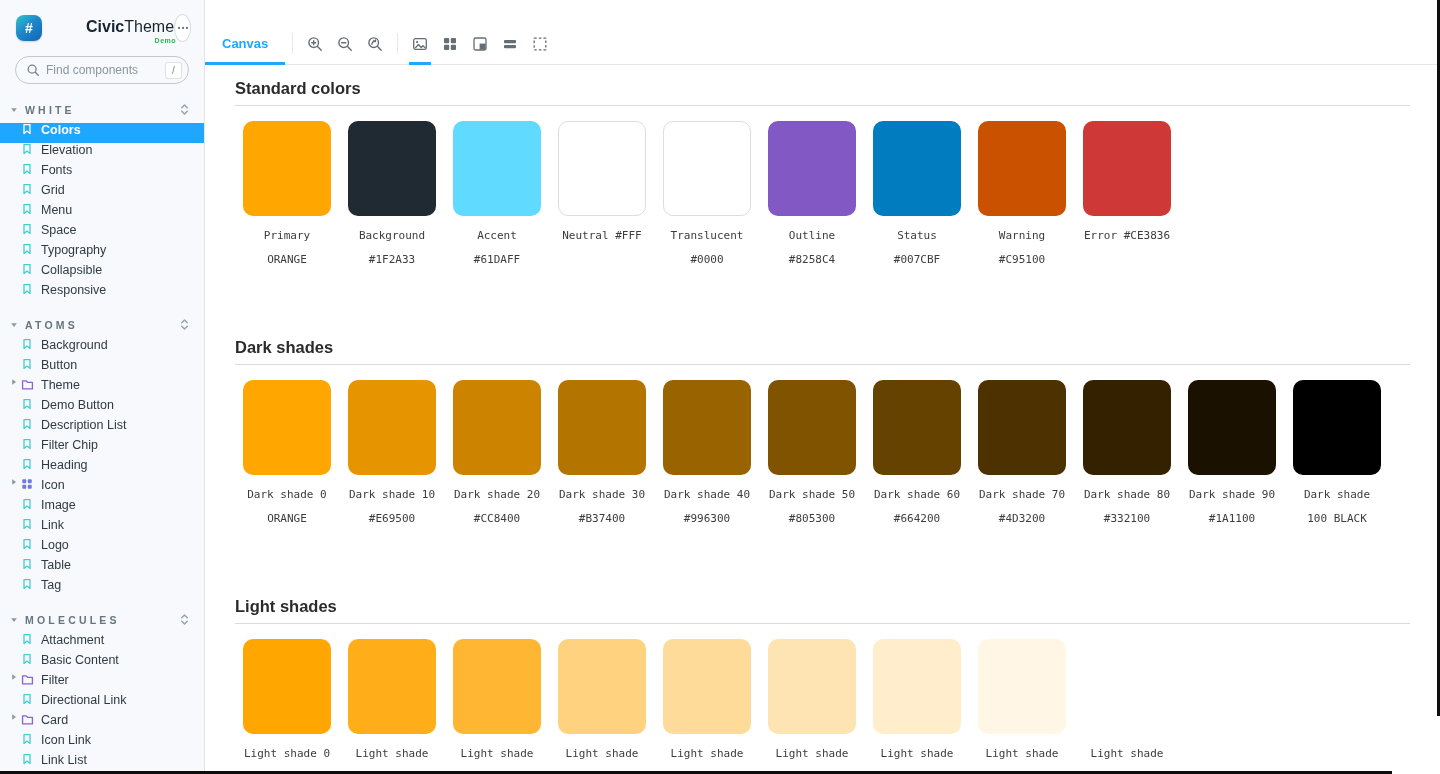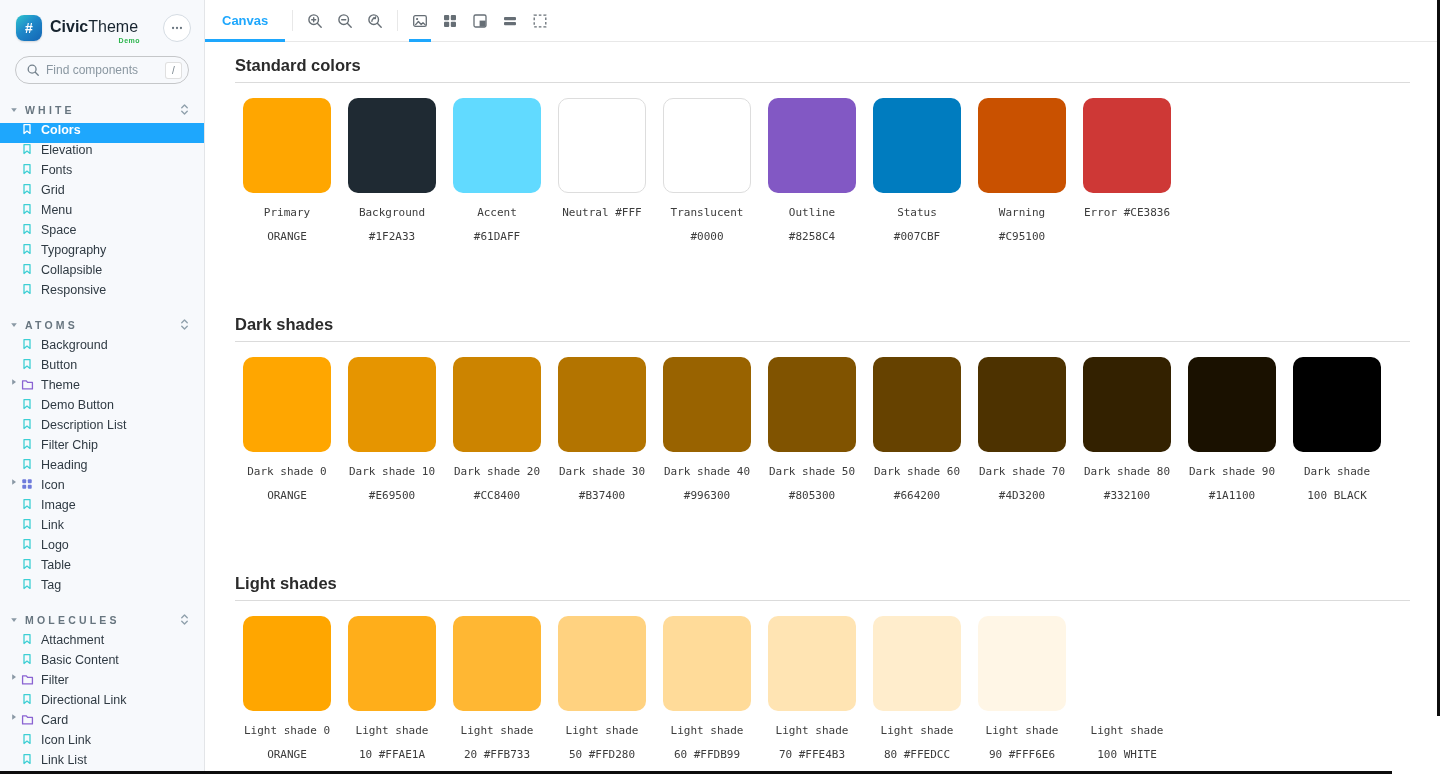--- a/index.html
+++ b/index.html
@@ -7,21 +7,21 @@
   body { font-family:"Liberation Sans", sans-serif; background:#fff; }
 
   .app { position:relative; display:flex; width:1440px; height:774px; background:#fff; }
 
   
   .sidebar { width:205px; min-width:205px; height:100%; background:var(--sidebar-bg); border-right:1px solid rgba(0,0,0,.08); padding-top:14px; overflow:hidden; }
   .sidebar-header { display:flex; align-items:center; justify-content:space-between; padding:0 13px 0 16px; }
   .brand { display:flex; align-items:center; gap:8px; cursor:pointer; }
   .logo { width:26px; height:26px; border-radius:8px; background:linear-gradient(140deg,#2EC5CE 0%,#1E88C9 45%,#1465B4 100%); display:flex; align-items:center; justify-content:center; box-shadow:0 1px 2px rgba(0,0,0,.15); }
   .logo-glyph { color:#fff; font-weight:700; font-size:14px; line-height:1; }
-  .brand-text { font-size:16px; color:#17242F; position:relative; line-height:1; padding-bottom:2px; }
+  .brand-text { font-size:16px; color:#17242F; position:relative; line-height:1; padding-bottom:2px;margin-left:36px; }
   .brand-text b { font-weight:800; }
   .demo-badge { position:absolute; right:-2px; bottom:-7px; font-style:normal; font-size:7px; font-weight:700; letter-spacing:.5px; color:var(--demo-green); }
   .menu-btn { width:28px; height:28px; border-radius:50%; border:1px solid #D5DCE3; background:#fff; display:flex; align-items:center; justify-content:center; cursor:pointer; }
 
   .search { margin:14px 15px 4px; height:28px; border:1px solid rgba(0,0,0,.2); border-radius:16px; display:flex; align-items:center; padding:0 6px 0 10px; }
   .search input { flex:1; border:none; outline:none; background:transparent; font-family:inherit; font-size:12px; color:#444; padding-left:6px; min-width:0; }
   .search input::placeholder { color:#8A97A1; }
   .kbd { width:17px; height:17px; border:1px solid rgba(0,0,0,.12); background:#fff; border-radius:3px; color:#7A8790; font-size:10px; display:flex; align-items:center; justify-content:center; }
 
   .section-header { display:flex; align-items:center; padding:15px 14px 7px 10px; }
@@ -32,21 +32,21 @@
   .side-item { display:flex; align-items:flex-start; height:20px; padding-left:10px; cursor:pointer; color:#2F3A43; font-size:12.5px; }
   .side-item .caret { width:11px; display:flex; align-items:center; }
   .side-item .item-icon { width:16px; display:flex; align-items:center; margin-right:4px; }
   .icon-story { color:var(--story-teal); }
   .icon-folder { color:var(--folder-purple); }
   .icon-component { color:var(--component-blue); }
   .side-item.selected { background:var(--accent); color:#fff; font-weight:700; }
   .side-item.selected .item-icon { color:#fff; }
 
   
-  .main { flex:1; display:flex; flex-direction:column; background:#fff; min-width:0; }
+  .main { flex:1; display:flex; flex-direction:column; background:#fff; min-width:0;margin-top:23px; }
   .toolbar { height:42px; border-bottom:1px solid #E8E8E8; display:flex; align-items:stretch; }
   .tab { display:flex; align-items:center; padding:0 17px; font-size:13px; font-weight:700; color:var(--accent); position:relative; cursor:pointer; }
   .tab::after { content:""; position:absolute; left:0; right:0; bottom:-1px; height:3px; background:var(--accent); }
   .vdiv { width:1px; background:#E8E8E8; margin:10px 7px; }
   .tbtn { width:30px; border:none; background:none; display:flex; align-items:center; justify-content:center; color:#666E75; cursor:pointer; position:relative; }
   .tbtn.active::after { content:""; position:absolute; left:4px; right:4px; bottom:-1px; height:3px; background:var(--accent); }
 
   .content { flex:1; padding:14px 30px 0 30px; overflow:hidden; }
   .color-section + .color-section { margin-top:66px; }
   .section-title-wrap { border-bottom:1px solid rgba(0,0,0,.14); padding-bottom:7px; }

